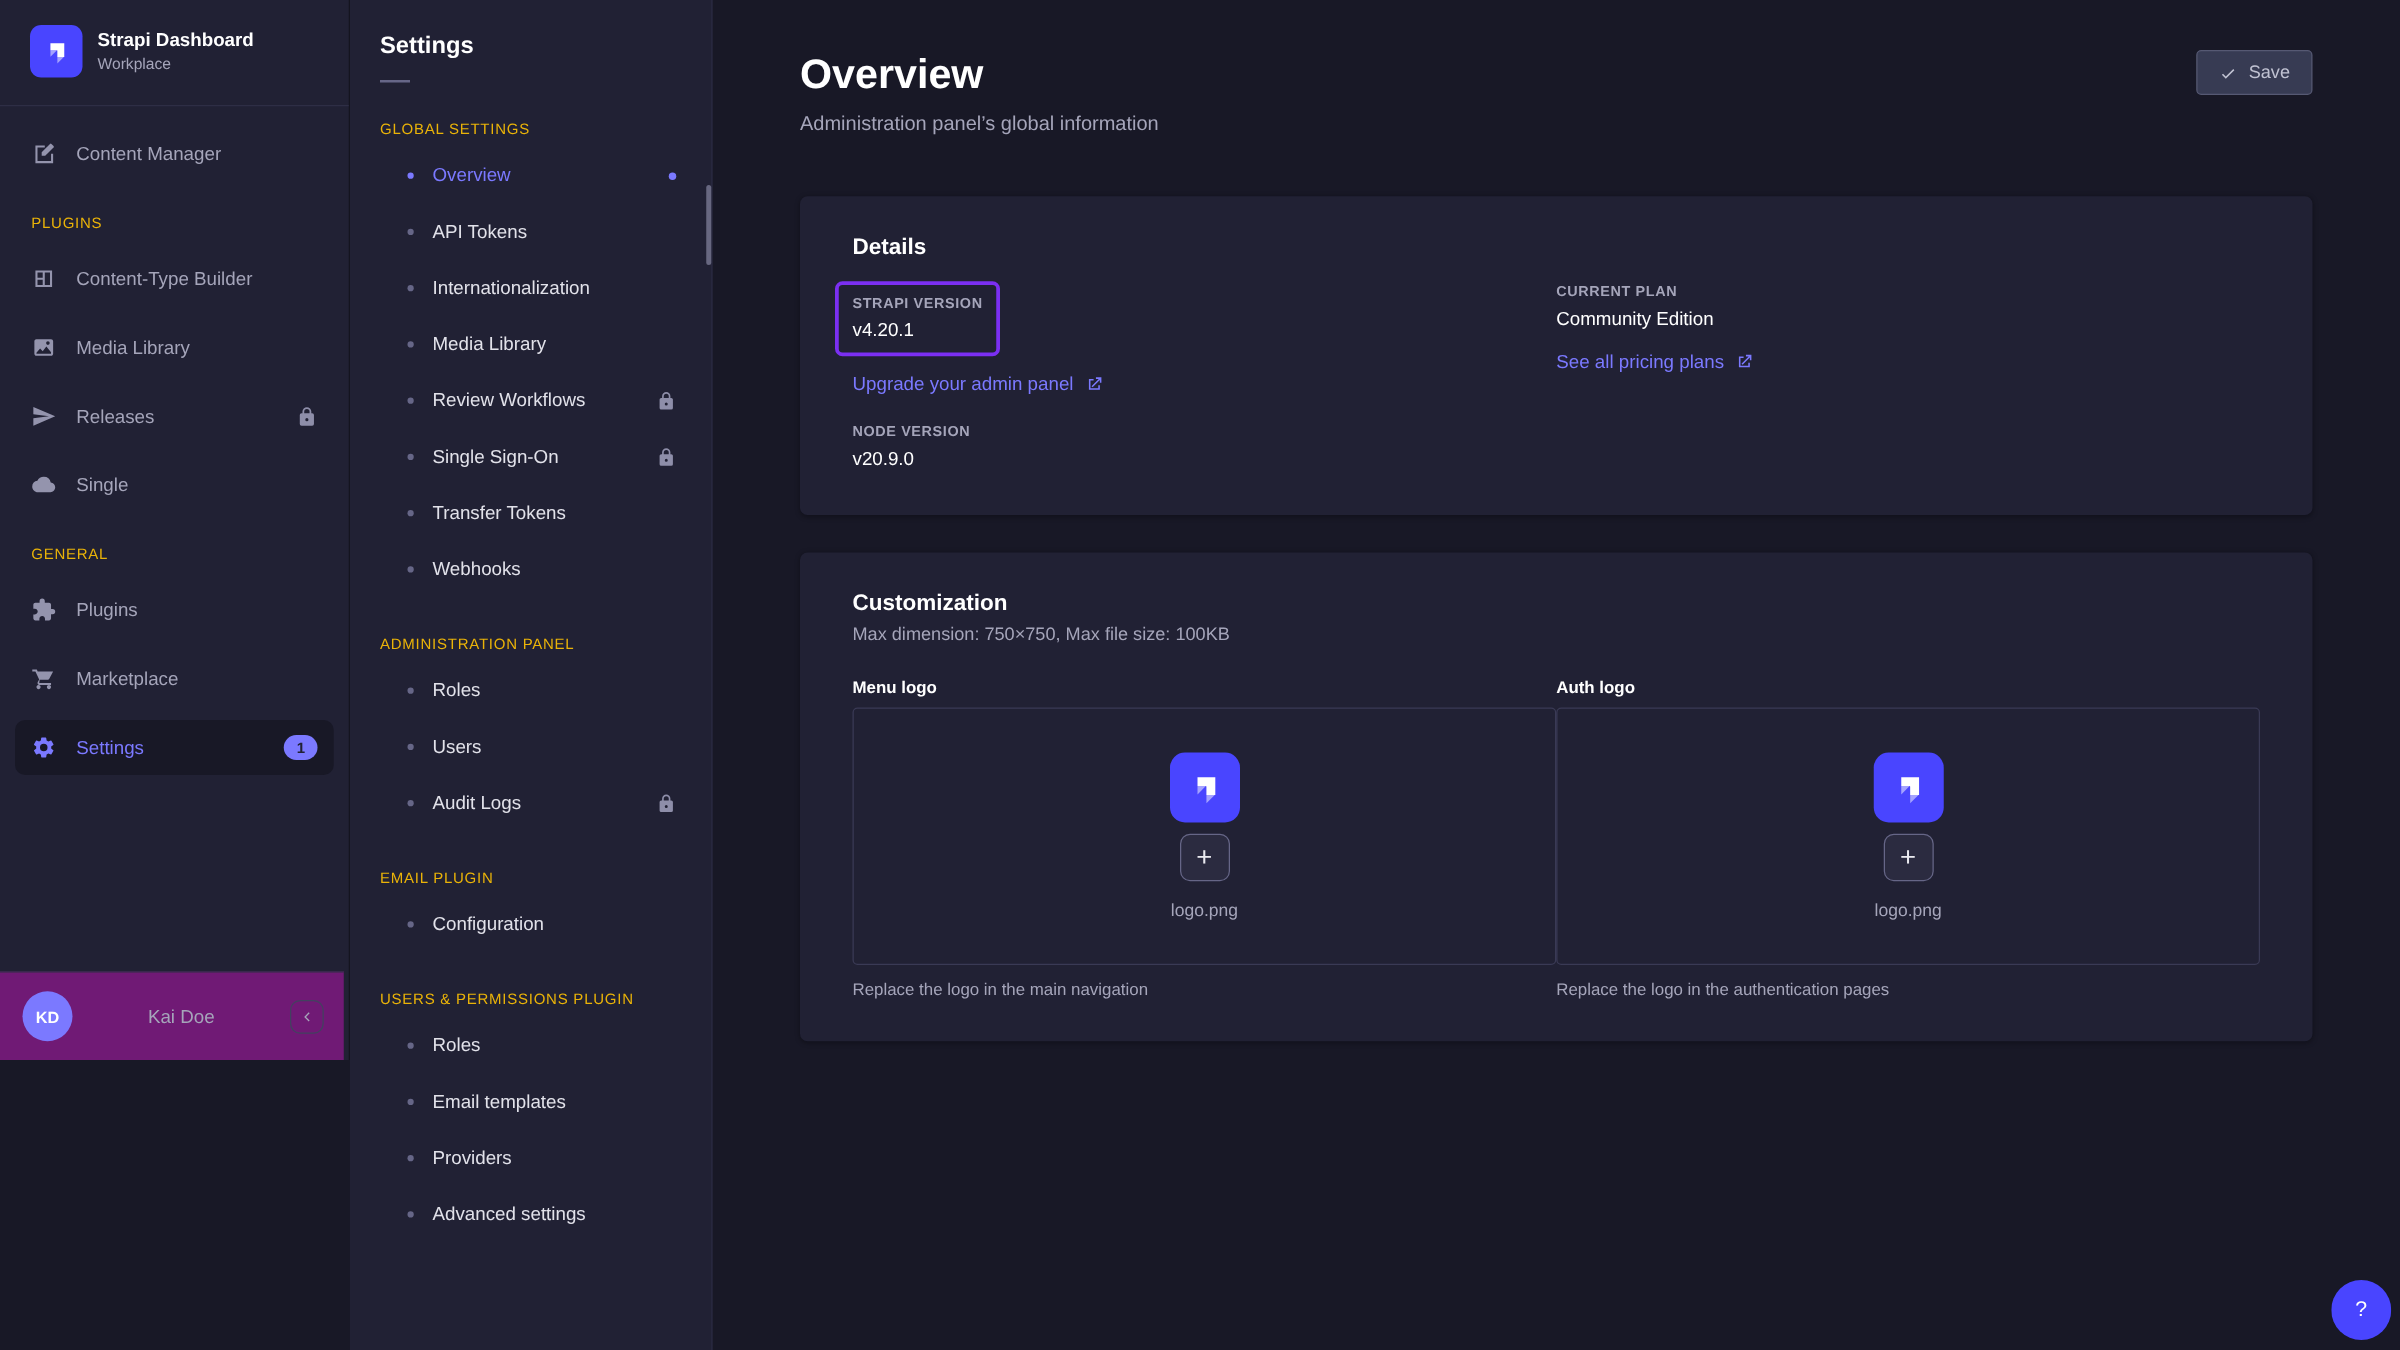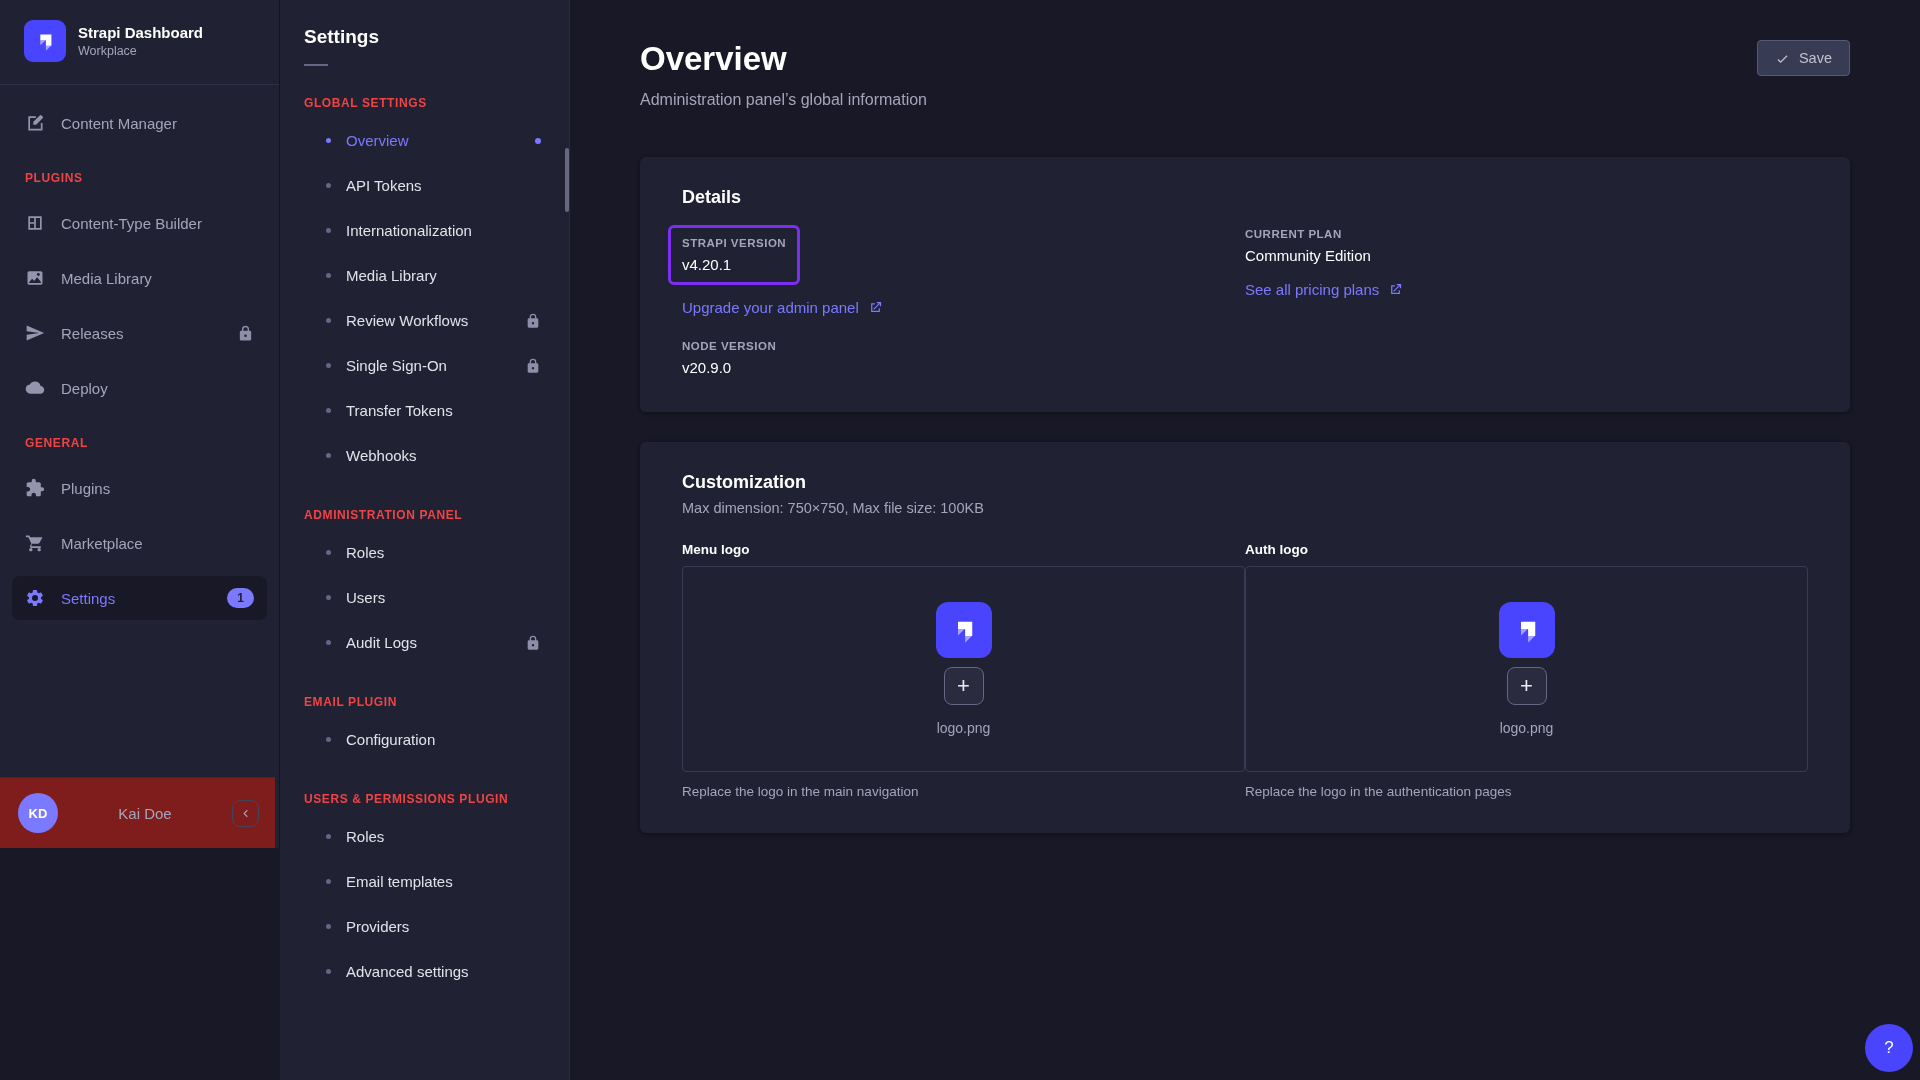--- a/index.html
+++ b/index.html
@@ -32,31 +32,31 @@
   .nav-item {
     height:44px; margin-bottom:11px; display:flex; align-items:center;
     gap:16px; padding:0 13px; border-radius:8px; color:#a5a5ba; font-size:15px;
     cursor:pointer;
   }
   .nav-item .item-icon { width:20px; height:20px; color:#9494ad; }
   .nav-item .lock { width:17px; height:17px; margin-left:auto; color:#8e8ea9; }
   .nav-item.active { background:#181826; color:#7b79ff; }
   .nav-item.active .item-icon { color:#7b79ff; }
   .section-label {
-    font-size:12px; font-weight:700; letter-spacing:.6px; color:#ef4444;
+    font-size:12px; font-weight:400; letter-spacing:.6px; color:#eab308;
     padding:0 25px; margin:26px 0 16px;
   }
   .badge {
     margin-left:auto; background:#7b79ff; color:#212134; font-size:12px;
     font-weight:700; border-radius:11px; padding:3px 10px; line-height:1.2;
   }
   .user-area {
     position:absolute; left:0; right:4px; bottom:0; height:71px;
     border-top:1px solid #2e2e45; display:flex; align-items:center;
-    padding:0 16px 0 18px; background:#7f1d1d;
+    padding:0 16px 0 18px; background:#701a75;
   }
   .avatar {
     width:40px; height:40px; border-radius:50%; background:#7b79ff;
     color:#ffffff; font-size:13px; font-weight:700;
     display:flex; align-items:center; justify-content:center;
   }
   .user-name { flex:1; text-align:center; color:#a5a5ba; font-size:15px; }
   .collapse-btn {
     width:27px; height:27px; border:1px solid #42425f; border-radius:8px;
     background:transparent; color:#a5a5ba; display:flex; align-items:center;
@@ -263,21 +263,21 @@
             <use href="#i-lock"></use>
           </svg>
         </span>
     </li>
     <li class="nav-item">
       <span class="icon item-icon">
           <svg>
             <use href="#i-cloud"></use>
           </svg>
         </span>
-      <span>Deploy</span>
+      <span>Single</span>
     </li>
   </ul>
 
   <div class="section-label">GENERAL</div>
   <ul class="nav" style="padding-top:0;">
     <li class="nav-item">
       <span class="icon item-icon">
           <svg>
             <use href="#i-puzzle"></use>
           </svg>

